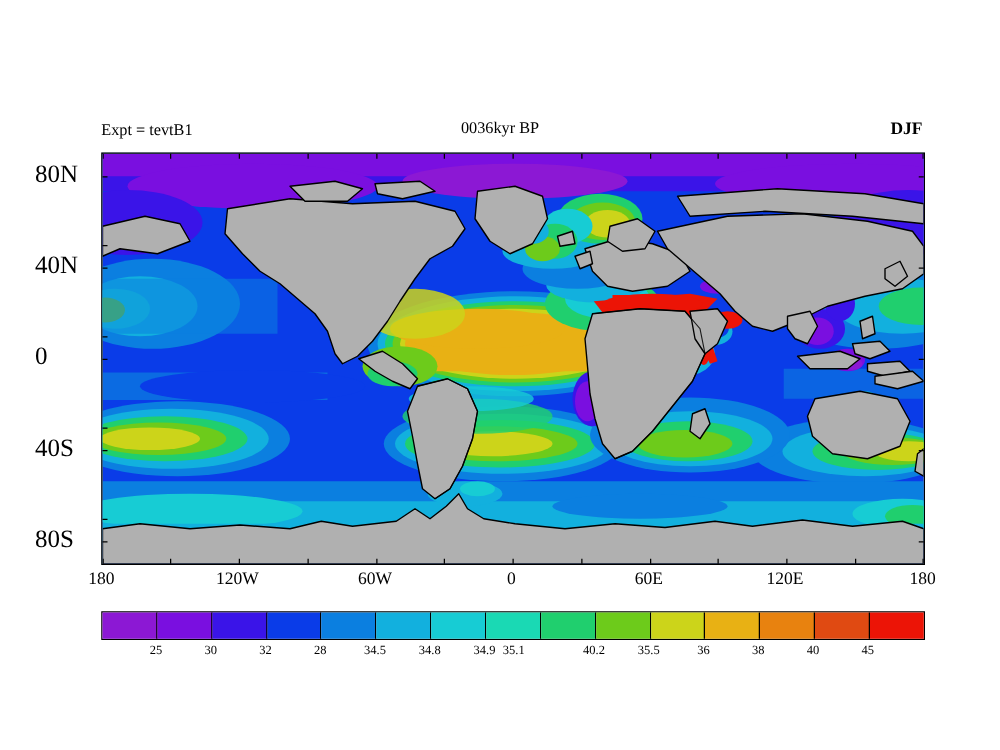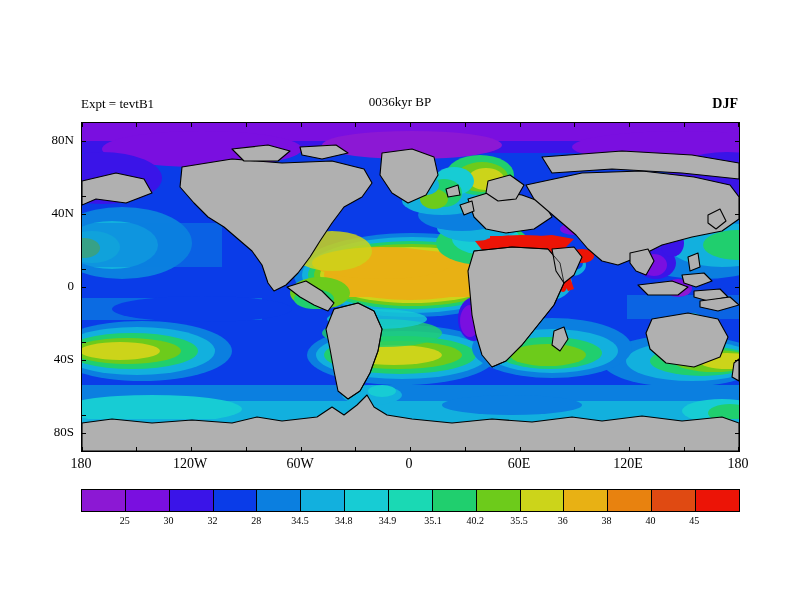--- a/index.html
+++ b/index.html
@@ -35,21 +35,21 @@
   #mapsvg{position:absolute;left:0;top:0;width:657px;height:328px;display:block;}
 
   
   .tick{position:absolute;background:#000;}
   .tk-b{width:1px;height:5px;bottom:-1px;}
   .tk-t{width:1px;height:5px;top:-1px;}
   .tk-l{height:1px;width:5px;left:-1px;}
   .tk-r{height:1px;width:5px;right:-1px;}
 
   .xlab{position:absolute;font-size:14px;color:#000;transform:translateX(-50%);top:456px;}
-  .ylab{position:absolute;font-size:13px;color:#000;transform:translateY(-50%);text-align:right;width:46px;left:28px;}
+  .ylab{position:absolute;font-size:20px;color:#000;transform:translateY(-50%);text-align:left;width:46px;left:28px;}
 
   
   #cbar{
     position:absolute;left:81px;top:489px;width:657px;height:21px;
     border:1px solid #000;display:flex;box-sizing:content-box;
   }
   #cbar div{flex:1 1 0;height:100%;border-right:1px solid #000;}
   #cbar div:last-child{border-right:none;}
   .cblab{position:absolute;font-size:10px;color:#000;transform:translateX(-50%);top:515px;}
 </style>
@@ -345,21 +345,21 @@
     </div>
 
   <div id="cblabels">
       <div class="cblab" style="left: 124.8px;">25</div>
       <div class="cblab" style="left: 168.6px;">30</div>
       <div class="cblab" style="left: 212.4px;">32</div>
       <div class="cblab" style="left: 256.2px;">28</div>
       <div class="cblab" style="left: 300px;">34.5</div>
       <div class="cblab" style="left: 343.8px;">34.8</div>
       <div class="cblab" style="left: 387.6px;">34.9</div>
-      <div class="cblab" style="left: 433px; text-align: right;">35.1</div>
+      <div class="cblab" style="left: 411px; text-align: right;">35.1</div>
       <div class="cblab" style="left: 475.2px;">40.2</div>
       <div class="cblab" style="left: 519px;">35.5</div>
       <div class="cblab" style="left: 562.8px;">36</div>
       <div class="cblab" style="left: 606.6px;">38</div>
       <div class="cblab" style="left: 650.4px;">40</div>
       <div class="cblab" style="left: 694.2px;">45</div>
     </div>
 
 </div>
 

